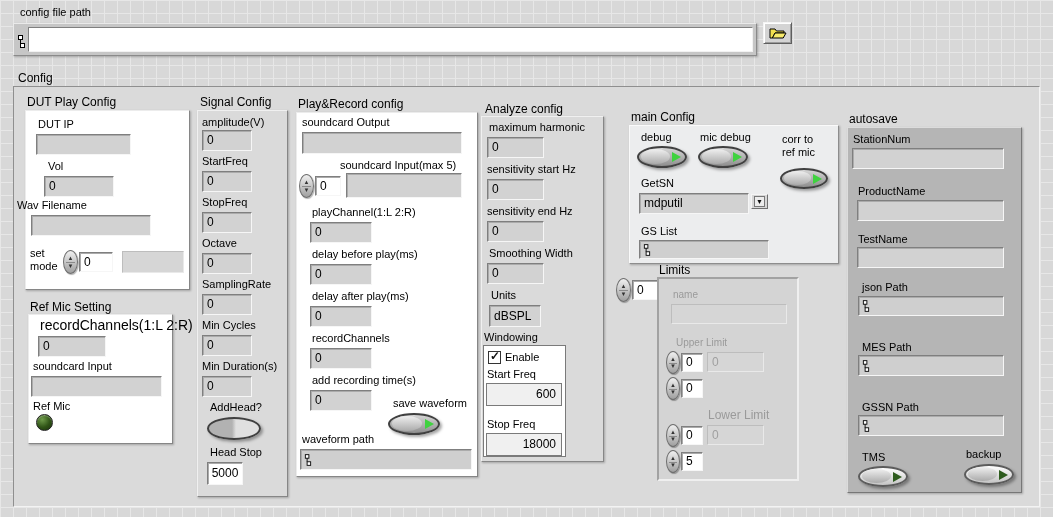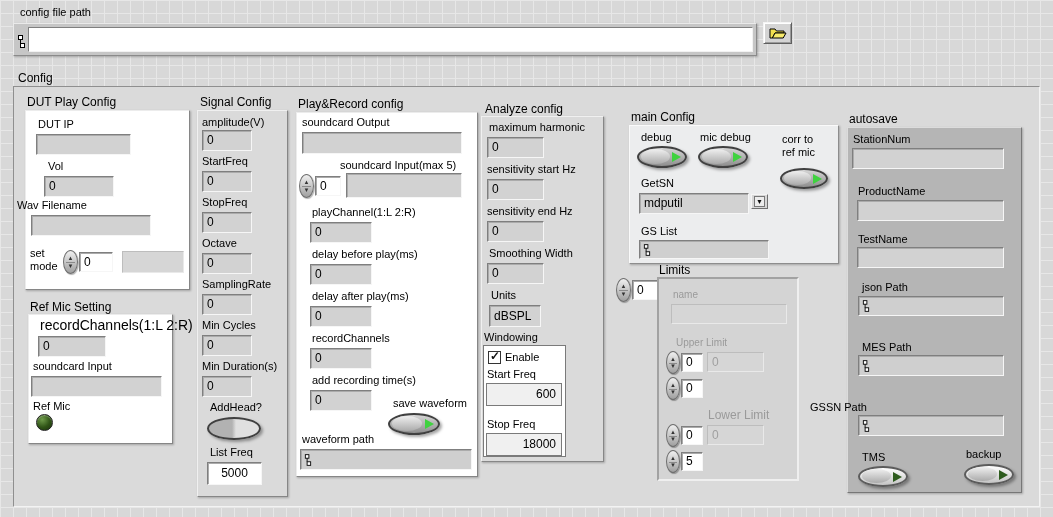--- a/index.html
+++ b/index.html
@@ -170,22 +170,22 @@
 
 <span class="lbl" style="left:202px;top:319px">Min Cycles</span>
 <div class="well" style="left:202px;top:335px;width:50px;height:21px;line-height:19px"><span>0</span></div>
 
 <span class="lbl" style="left:202px;top:360px">Min Duration(s)</span>
 <div class="well" style="left:202px;top:376px;width:50px;height:21px;line-height:19px"><span>0</span></div>
 
 <span class="lbl" style="left:210px;top:401px">AddHead?</span>
 <div class="slide half" style="left:207px;top:417px;width:54px;height:23px"></div>
 
-<span class="lbl" style="left:210px;top:446px">List Freq</span>
-<div class="well white center" style="left:207px;top:462px;width:55px;height:23px;line-height:21px"><span>5000</span></div>
+<span class="lbl" style="left:210px;top:446px">Head Stop</span>
+<div class="well white center" style="left:207px;top:462px;width:36px;height:23px;line-height:21px"><span>5000</span></div>
 
 <span class="title" style="left:298px;top:97px">Play&amp;Record config</span>
 <div class="gbox white" style="left:296px;top:112px;width:182px;height:365px"></div>
 
 <span class="lbl" style="left:302px;top:116px">soundcard Output</span>
 <div class="well" style="left:302px;top:132px;width:160px;height:22px;line-height:20px"><span></span></div>
 
 <span class="lbl" style="left:340px;top:159px">soundcard Input(max 5)</span>
 <div class="spin" style="left:299px;top:174px">
   <span class="up">▲</span>
@@ -365,21 +365,21 @@
   <span class="glyph">
       <svg width="8" height="12" viewBox="0 0 9 13">
         <rect x="1.5" y="0.5" width="4" height="4" fill="#fff" stroke="#000"></rect>
         <rect x="3.5" y="8.5" width="4" height="4" fill="#fff" stroke="#000"></rect>
         <line x1="3.5" y1="4.5" x2="3.5" y2="8.5" stroke="#000"></line>
       </svg>
     </span>
   <span></span>
 </div>
 
-<span class="lbl" style="left:810px;top:401px">GSSN Path</span>
+<span class="lbl" style="left:862px;top:401px">GSSN Path</span>
 <div class="well pathwell" style="left:858px;top:415px;width:146px;height:21px;line-height:19px;padding-left:2px">
   <span class="glyph">
       <svg width="8" height="12" viewBox="0 0 9 13">
         <rect x="1.5" y="0.5" width="4" height="4" fill="#fff" stroke="#000"></rect>
         <rect x="3.5" y="8.5" width="4" height="4" fill="#fff" stroke="#000"></rect>
         <line x1="3.5" y1="4.5" x2="3.5" y2="8.5" stroke="#000"></line>
       </svg>
     </span>
   <span></span>
 </div>

